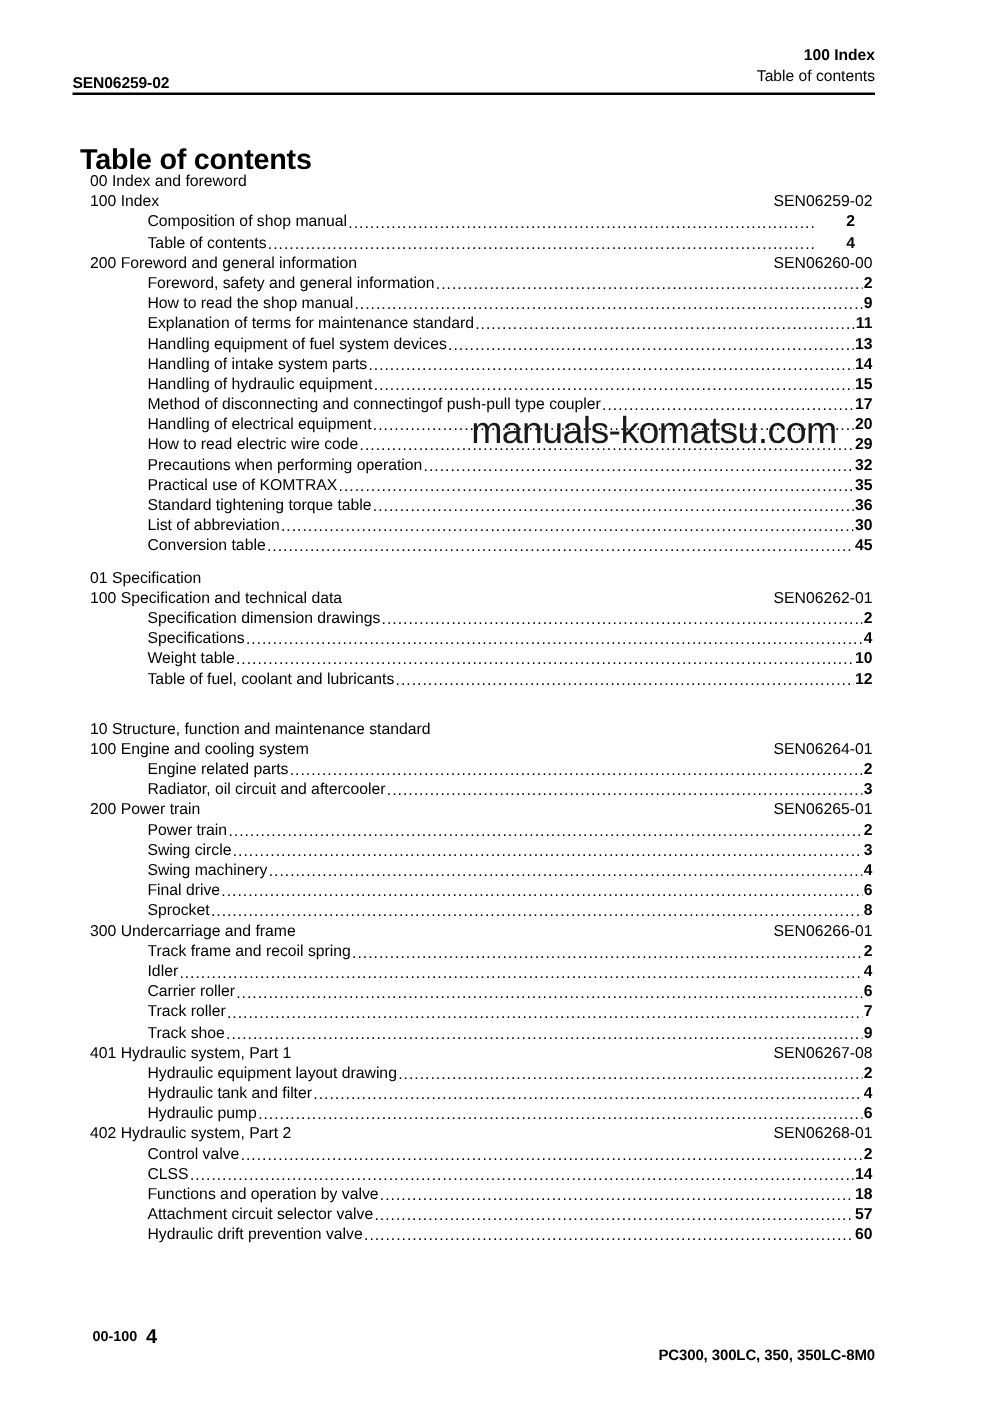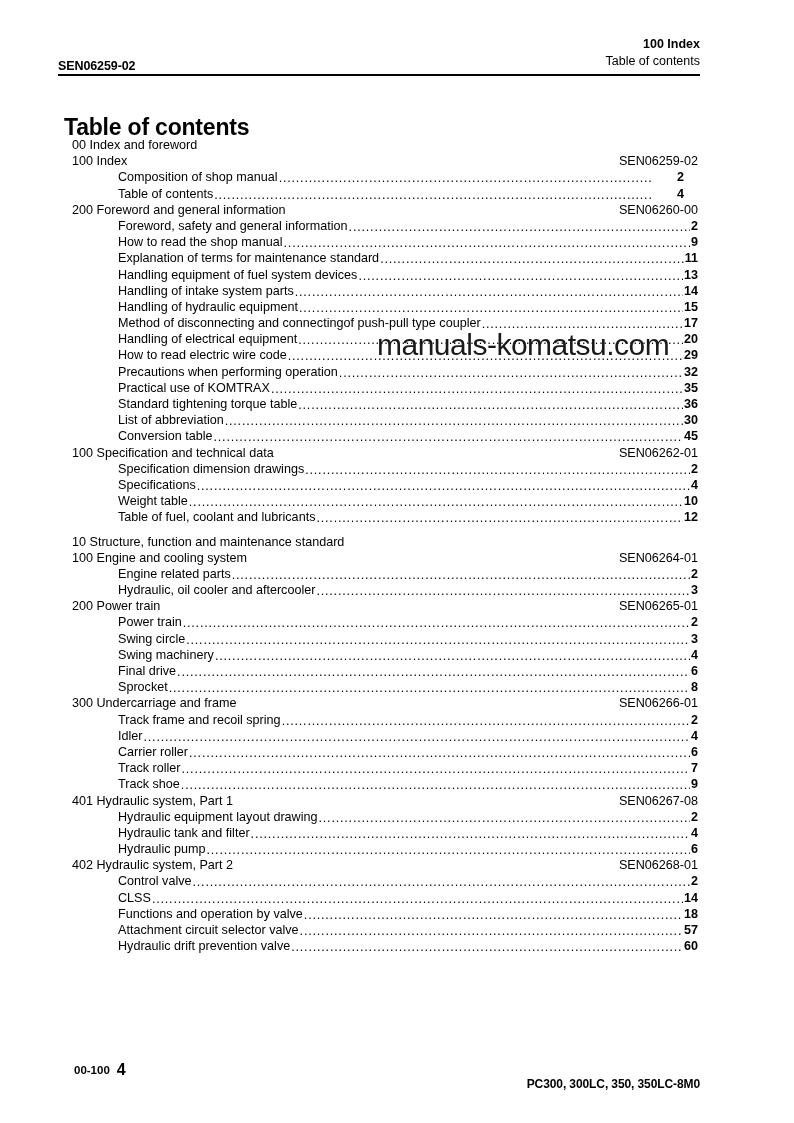--- a/index.html
+++ b/index.html
@@ -70,21 +70,21 @@
   }
 
   .toc-row {
     position: relative;
     height: 16.2px;
     font-size: 12.6px;
     white-space: nowrap;
     overflow: hidden;
   }
   .toc-row.group-gap { margin-top: 9px; }
-  .toc-row.block-gap { margin-top: 8px; }
+  .toc-row.block-gap { margin-top: 24px; }
 
   
   .row-group .r-label {
     position: absolute;
     left: 0;
     top: 0;
   }
 
   
   .row-section .r-label {
@@ -278,20 +278,23 @@
       <div class="toc-row row-entry">
         <span class="r-label">List of abbreviation</span>
         <span class="r-dots"></span>
         <span class="r-page">30</span>
       </div>
       <div class="toc-row row-entry">
         <span class="r-label">Conversion table</span>
         <span class="r-dots"></span>
         <span class="r-page">45</span>
       </div>
+      <div class="toc-row group-gap row-group">
+        <span class="r-label">01 Specification</span>
+      </div>
       <div class="toc-row row-section">
         <span class="r-label">100 Specification and technical data</span>
         <span class="r-code">SEN06262-01</span>
       </div>
       <div class="toc-row row-entry">
         <span class="r-label">Specification dimension drawings</span>
         <span class="r-dots"></span>
         <span class="r-page">2</span>
       </div>
       <div class="toc-row row-entry">
@@ -315,21 +318,21 @@
       <div class="toc-row row-section">
         <span class="r-label">100 Engine and cooling system</span>
         <span class="r-code">SEN06264-01</span>
       </div>
       <div class="toc-row row-entry">
         <span class="r-label">Engine related parts</span>
         <span class="r-dots"></span>
         <span class="r-page">2</span>
       </div>
       <div class="toc-row row-entry">
-        <span class="r-label">Hydraulic, oil cooler and aftercooler</span>
+        <span class="r-label">Radiator, oil circuit and aftercooler</span>
         <span class="r-dots"></span>
         <span class="r-page">3</span>
       </div>
       <div class="toc-row row-section">
         <span class="r-label">200 Power train</span>
         <span class="r-code">SEN06265-01</span>
       </div>
       <div class="toc-row row-entry">
         <span class="r-label">Power train</span>
         <span class="r-dots"></span>

